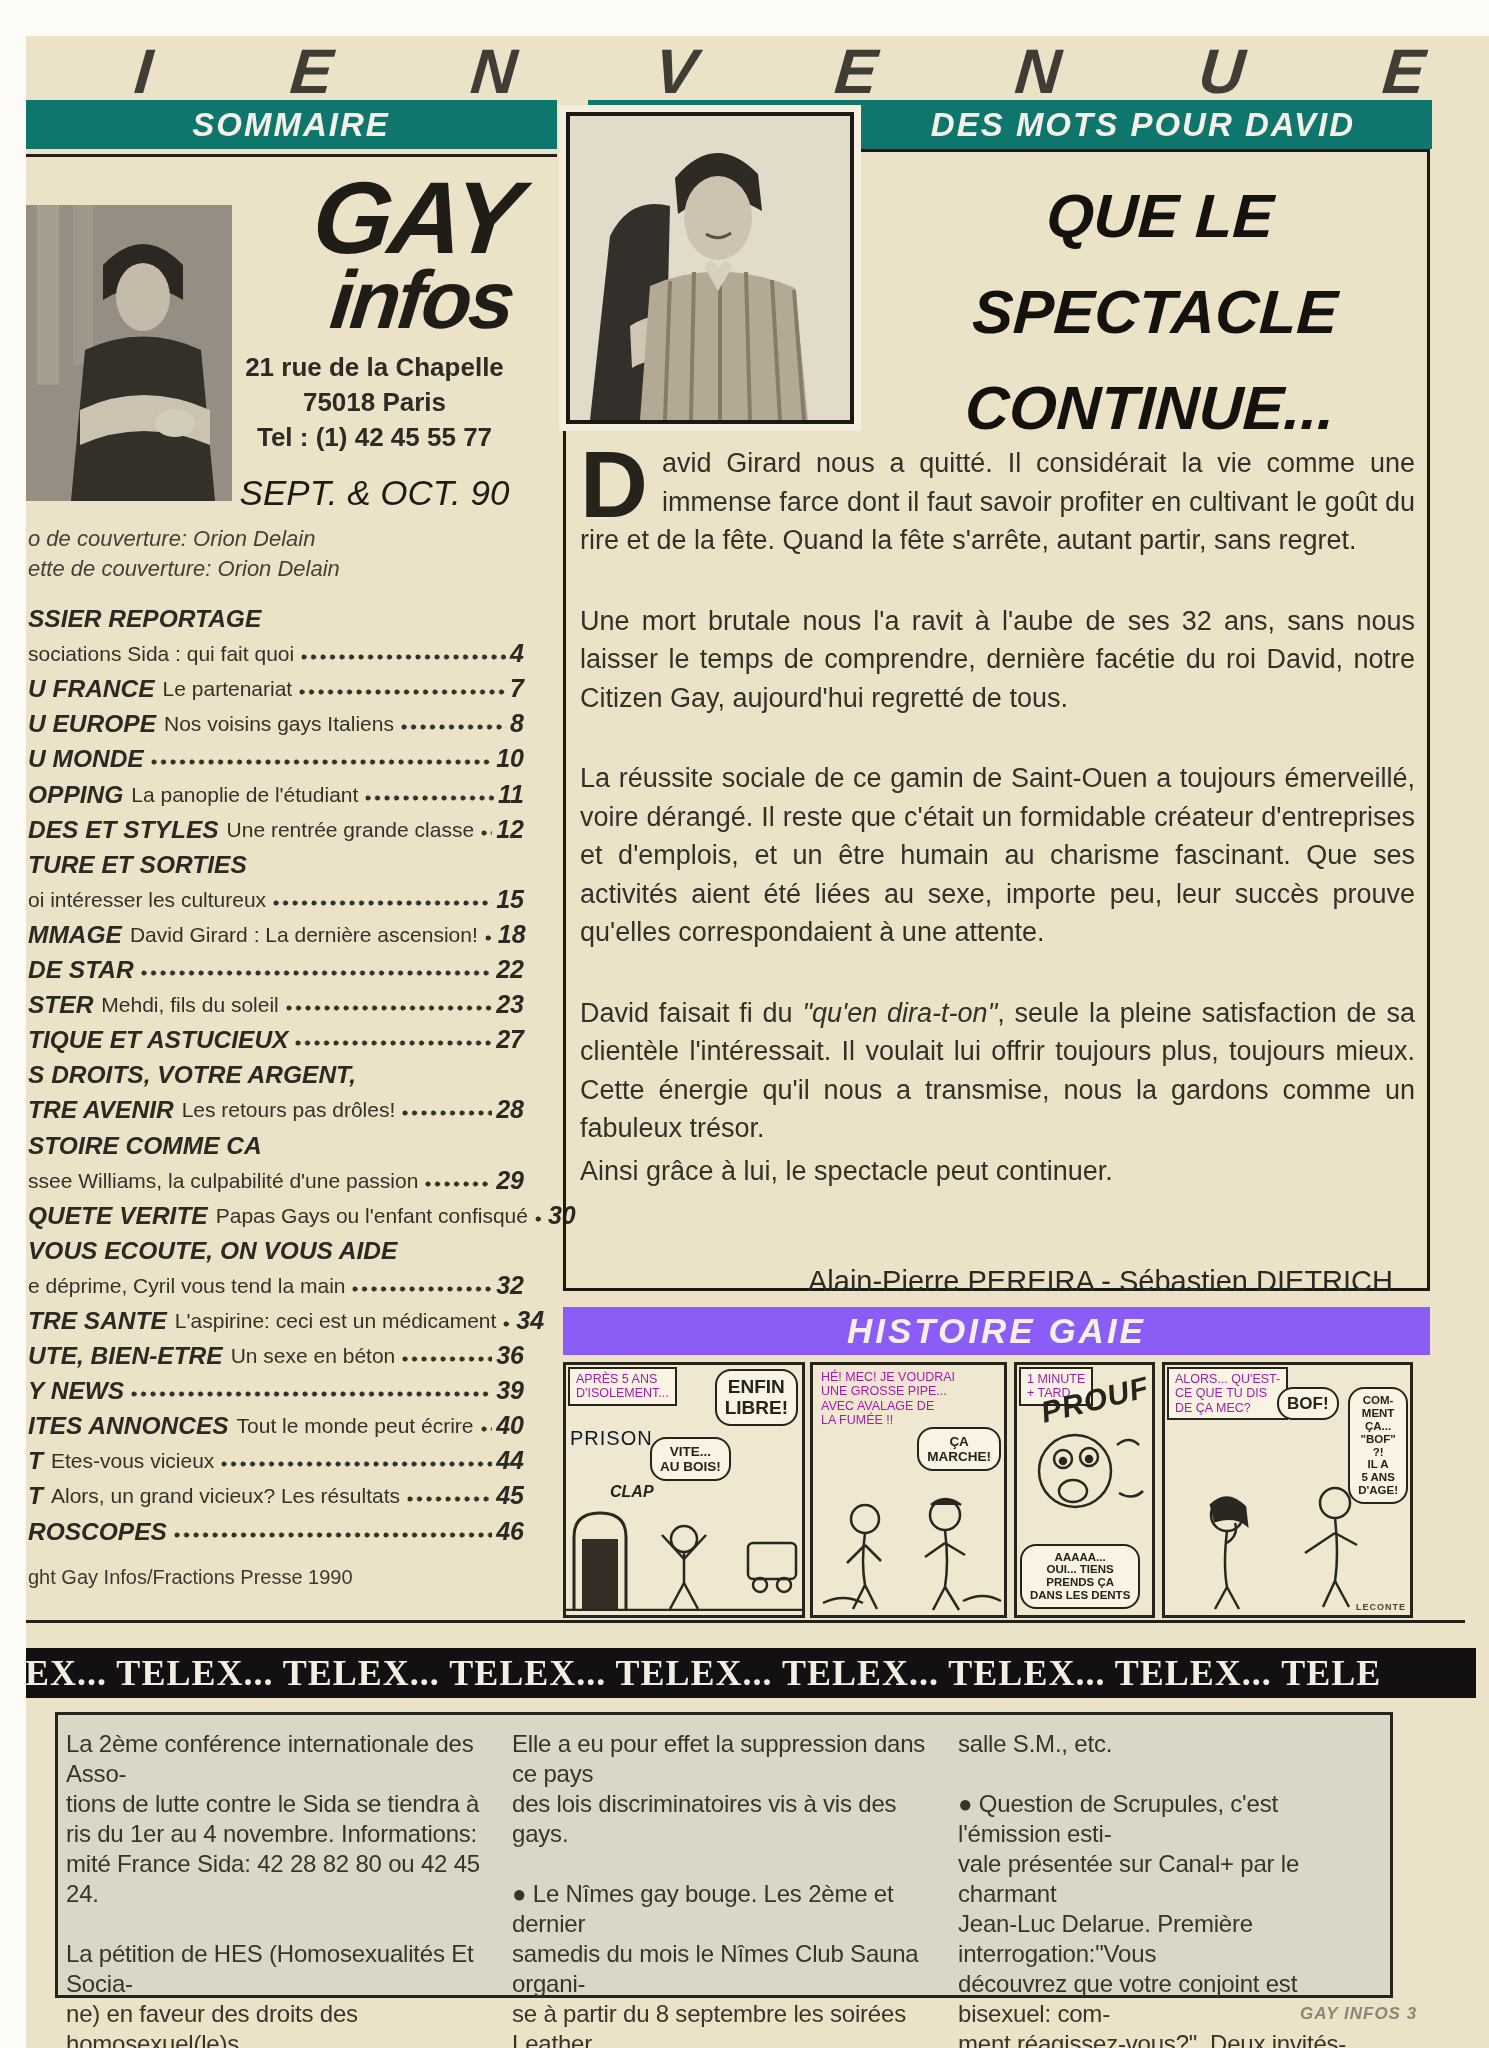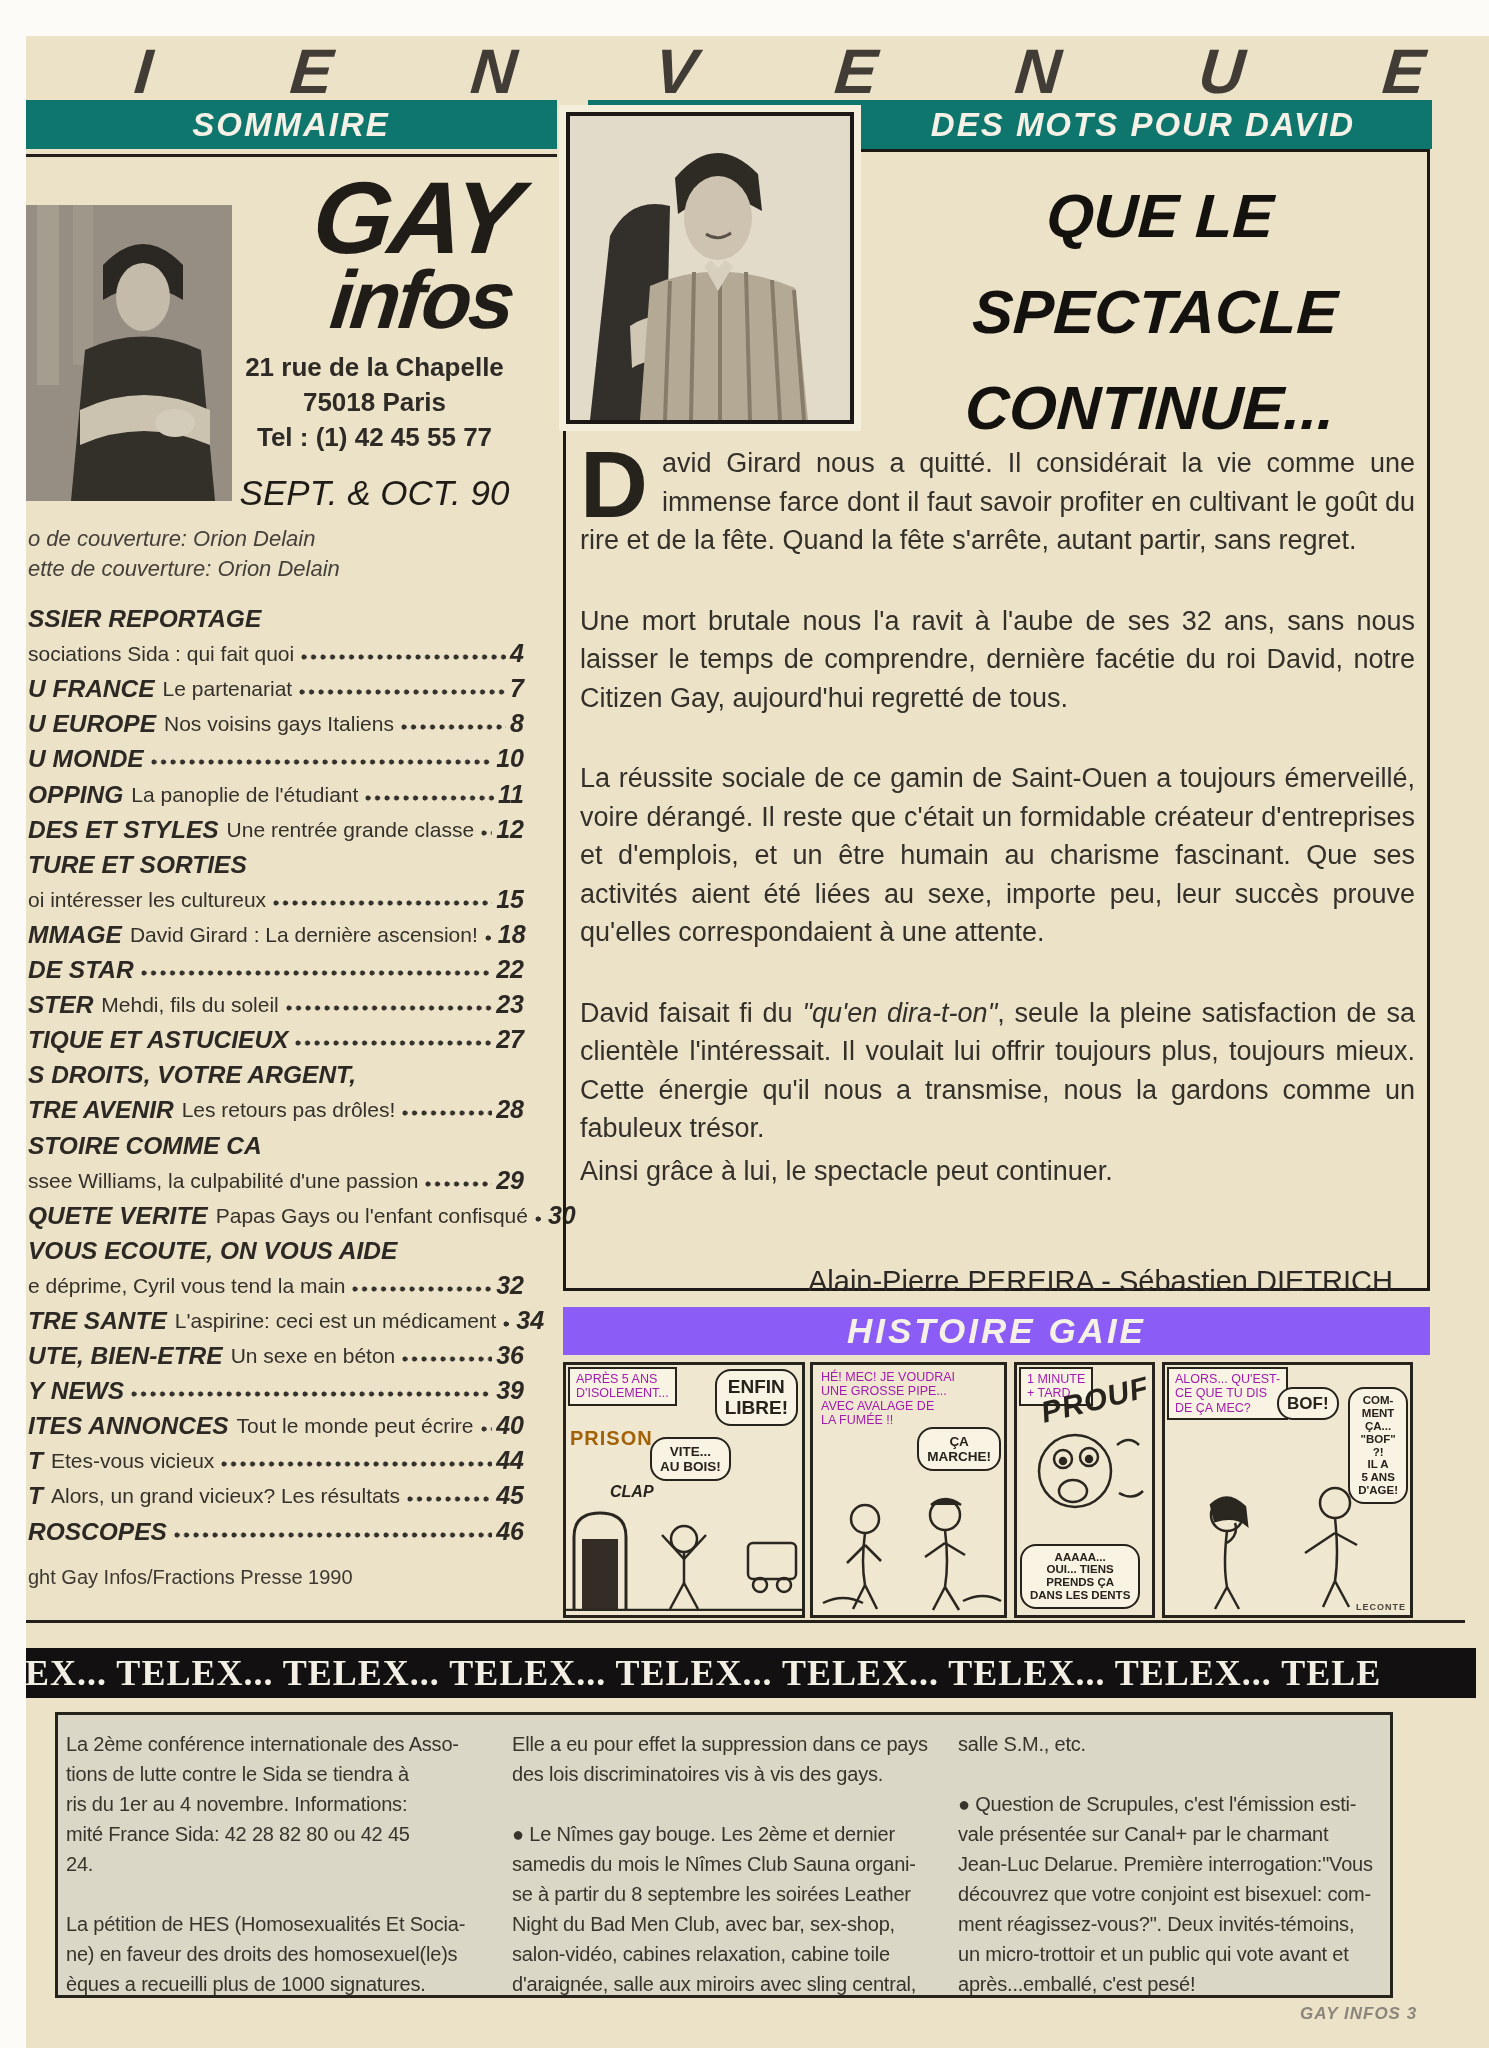--- a/index.html
+++ b/index.html
@@ -73,37 +73,37 @@
   .panel-1 { left:563px;  width:242px; }
   .panel-2 { left:810px;  width:197px; }
   .panel-3 { left:1014px; width:141px; }
   .panel-4 { left:1162px; width:251px; }
   .pre { white-space:pre-line; }
   .cap { position:absolute; background:#f8f3e2; border:2px solid #26221c; padding:3px 6px;
          font-weight:normal; font-size:12.5px; line-height:1.15; color:#a21caf; }
   .bub { position:absolute; background:#f8f3e2; border:2px solid #26221c; border-radius:16px;
          padding:5px 8px; font-weight:bold; text-align:center; line-height:1.12; color:#26221c; }
   .sfx { position:absolute; font-weight:bold; font-style:italic; color:#26221c; }
-  .prison-sign { position:absolute; left:4px; top:62px; font-weight:bold; font-size:20px;
-                 letter-spacing:1px; color:#a16207; }
+  .prison-sign { position:absolute; left:4px; top:62px; font-weight:normal; font-size:20px;
+                 letter-spacing:1px; color:#0f172a; }
   .artist { position:absolute; right:4px; bottom:3px; font-size:9px; font-weight:bold;
             color:#4a443b; letter-spacing:1px; }
   .panel-art { position:absolute; left:0; bottom:0; }
 
   
   .telex-bar { position:absolute; left:0; top:1648px; width:1476px; height:50px; background:#121010;
                color:#f2eee4; font-family:"Liberation Serif", serif; font-weight:bold; font-size:36px;
                display:flex; align-items:center; white-space:nowrap; overflow:hidden; letter-spacing:1px; }
   .rule-telex { position:absolute; left:25px; top:1620px; width:1440px; height:3px; background:#23201b; }
 
   
   .bottom-box { position:absolute; left:55px; top:1712px; width:1338px; height:286px;
                 border:3px solid #26221c; background:#dbd7c6; display:flex;
                 padding:14px 16px 8px 8px; gap:30px; }
-  .bcol { flex:1; font-size:20px; line-height:30px; letter-spacing:-0.2px; color:#38342c; }
+  .bcol { flex:1; font-size:24px; line-height:30px; letter-spacing:-0.2px; color:#38342c; }
   .bcol p { margin:0 0 30px 0; white-space:pre-line; }
   .page-marker { position:absolute; left:1300px; top:2004px; font-size:17px; font-weight:bold;
                  font-style:italic; color:#8b867b; letter-spacing:1px; }
 </style>
 </head>
 <body>
 
 <div class="page">
 
   <div class="masthead" id="masthead">

